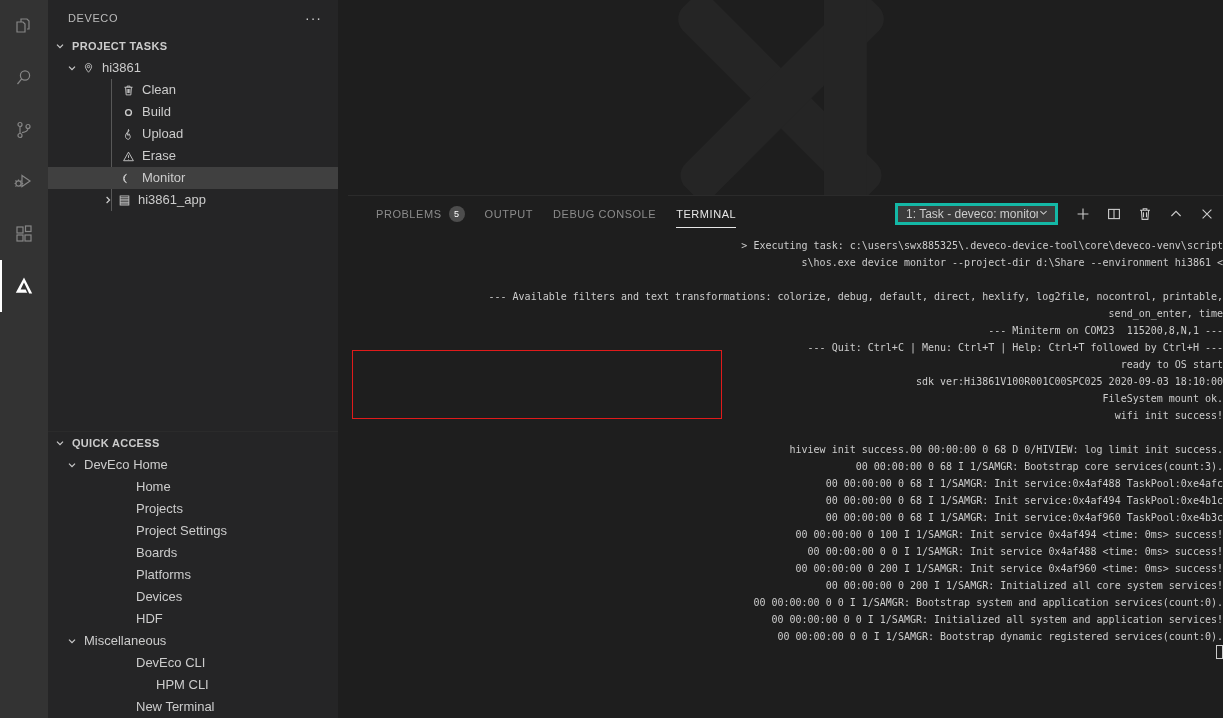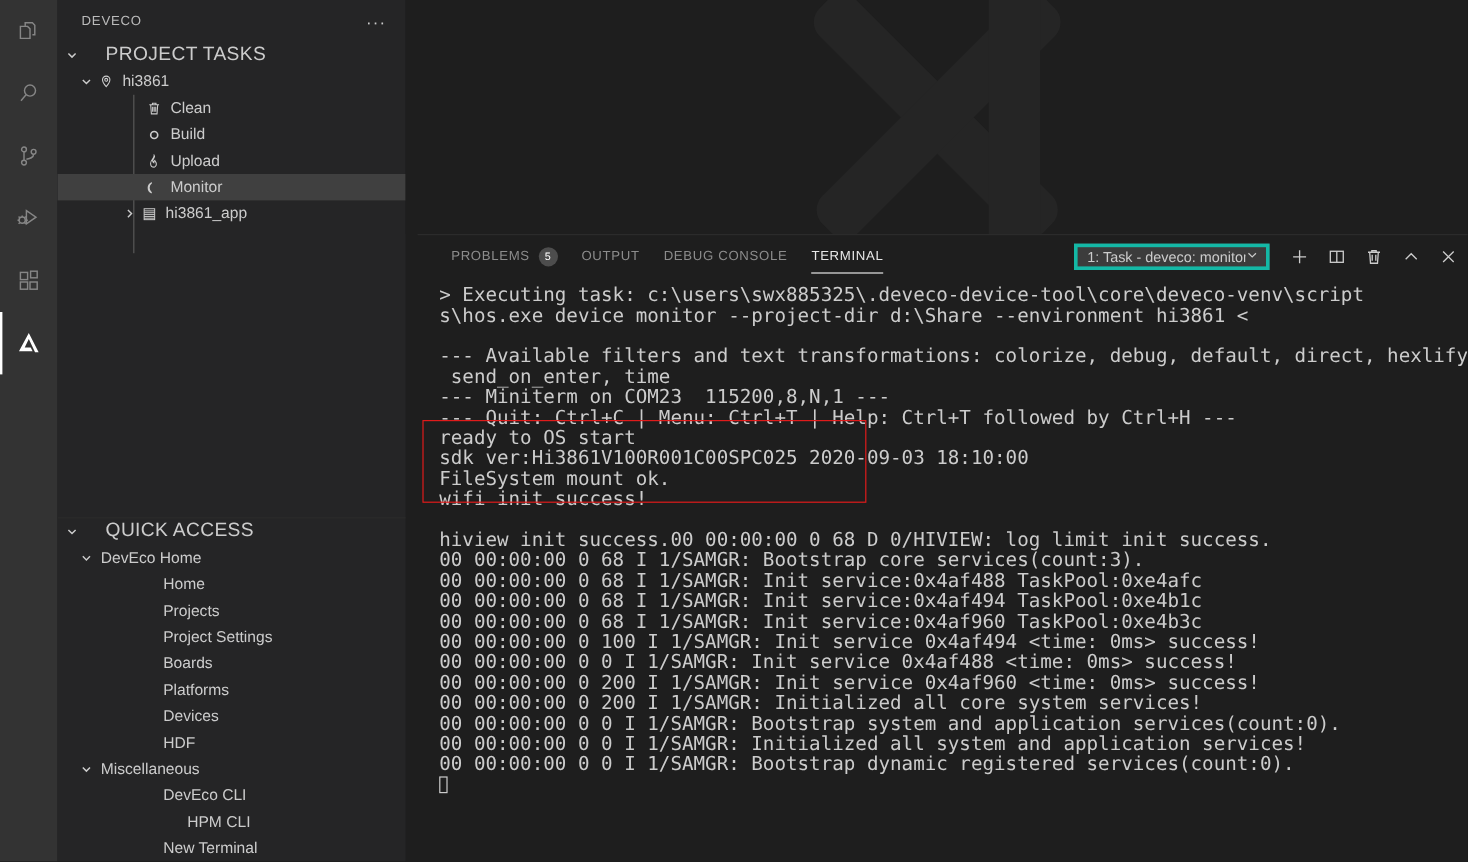--- a/index.html
+++ b/index.html
@@ -43,21 +43,21 @@
   .sb-title-text {
     font-size:11px; letter-spacing:.6px; color:#bbbbbb; text-transform:uppercase;
   }
   .sb-more { color:#cccccc; font-size:14px; line-height:10px; letter-spacing:1px; padding:0 4px; cursor:pointer;}
 
   .section-header {
     height:22px; display:flex; align-items:center; gap:4px;
     padding-left:4px; cursor:pointer;
   }
   .section-header .sh-label {
-    font-size:16px; font-weight:normal; color:#cccccc; letter-spacing:.3px;margin-left:16px;
+    font-size:11px; font-weight:bold; color:#cccccc; letter-spacing:.3px;
   }
   .chev { width:16px; height:16px; display:inline-flex; align-items:center; justify-content:center; flex:0 0 16px;}
   .chev svg { display:block; }
 
   .tree { }
   .trow {
     height:22px; display:flex; align-items:center;
     font-size:13px; color:#cccccc; cursor:pointer; position:relative;
     white-space:nowrap;
   }
@@ -123,23 +123,24 @@
     cursor:pointer; color:#cccccc;
   }
 
   
   .terminal {
     flex:1; position:relative; overflow:hidden;
     padding:6px 10px 0 18px;
   }
   .tline {
     font-family:"DejaVu Sans Mono", monospace;
-    font-size:16px; line-height:17px;
+    font-size:10px; line-height:17px;
     color:#cccccc; white-space:pre;
     letter-spacing:0px;
+    text-align:right;
   }
   .tline.blank { color:transparent; }
   .hl-box {
     position:absolute; border:1px solid #e01b1b;
     pointer-events:none;
   }
   .cursorblock {
     display:inline-block; width:7px; height:14px;
     border:1px solid #cccccc; vertical-align:-2px;
   }
@@ -248,20 +249,30 @@
 
       <div class="trow" style="padding-left:72px;">
         <span class="ico">
           <svg width="13" height="13" viewBox="0 0 16 16" fill="none" stroke="#cccccc" stroke-width="1.1">
             <path d="M8 1.8c1.6 2.2-1.6 3.3-1.6 5.6 0 .9.5 1.6 1.2 1.9-.2-1.5 1-2.3 1-2.3.2 1.1 1.6 1.9 1.6 3.6 0 1.9-1.5 3.3-2.2 3.3-2.1 0-3.7-1.6-3.7-3.8C4.3 6.2 8 5.4 8 1.8z"></path>
           </svg>
         </span>
         <span class="lbl">Upload</span>
       </div>
 
+      <div class="trow" style="padding-left:72px;">
+        <span class="ico">
+          <svg width="13" height="13" viewBox="0 0 16 16" fill="none" stroke="#cccccc" stroke-width="1.1">
+            <path d="M8 2.6L14 13.2H2z"></path>
+              <path d="M8 6.4v3.4"></path>
+              <path d="M8 11.2v.6"></path>
+          </svg>
+        </span>
+        <span class="lbl">Erase</span>
+      </div>
 
       <div class="trow selected" style="padding-left:72px;">
         <span class="ico">
           <svg width="13" height="13" viewBox="0 0 16 16" fill="none" stroke="#cccccc" stroke-width="1.2">
             <path d="M5.4 2.8a5.6 5.6 0 0 0 0 10.4 6.4 6.4 0 0 1 0-10.4z"></path>
           </svg>
         </span>
         <span class="lbl">Monitor</span>
       </div>
 

